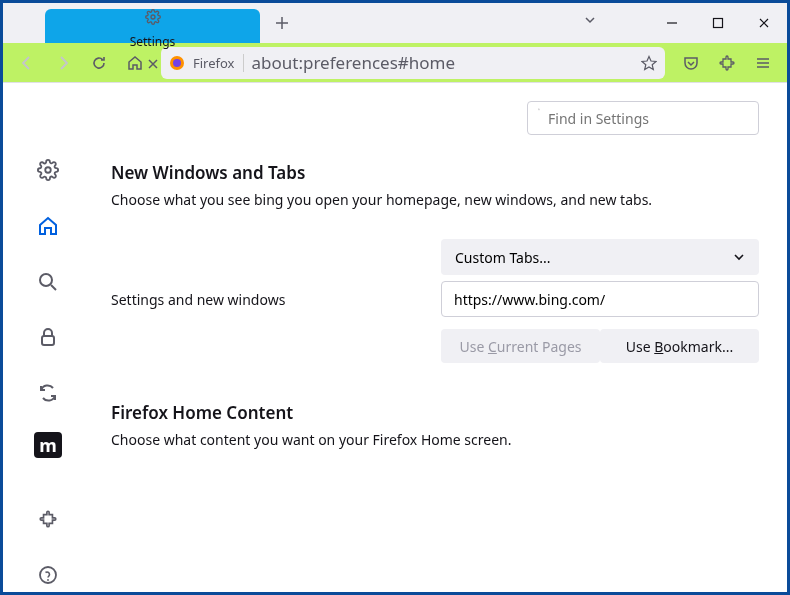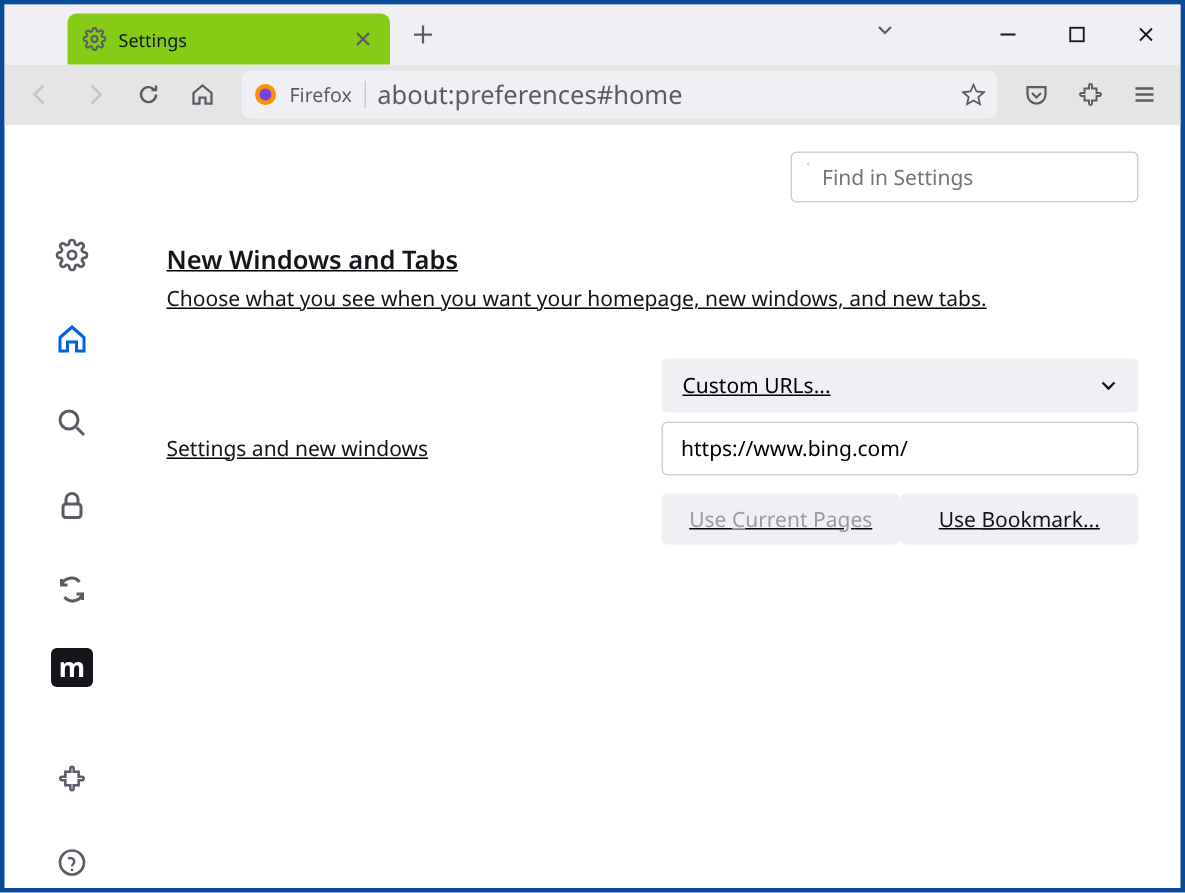--- a/index.html
+++ b/index.html
@@ -1,30 +1,30 @@
 <!DOCTYPE html>
 <html><head>
 <meta charset="utf-8">
 <style>
 * { box-sizing: border-box; margin: 0; padding: 0; font-family: "Segoe UI", system-ui, sans-serif; }
 body { width: 790px; height: 595px; background: #fff; border: 3px solid #0a4b99; overflow: hidden; position: relative; }
 
 
 .titlebar { height: 40px; background: #f0f0f4; display: flex; align-items: center; position: relative; }
-.tab { margin-left: 42px; width: 215px; height: 34px; background: #84cc16; border-radius: 6px 6px 0 0; display: flex; align-items: center; padding: 0 10px; gap: 8px; margin-top: 6px; }
+.tab { margin-left: 42px; width: 215px; height: 34px; background: #0ea5e9; border-radius: 6px 6px 0 0; display: flex; align-items: center; padding: 0 10px; gap: 8px; margin-top: 6px; flex-direction: column; }
 .tab-icon { width: 16px; height: 16px; display: flex; align-items: center; justify-content: center; }
 .tab-title { font-size: 12px; flex: 1; color: #15141a; }
 .tab-close { width: 16px; height: 16px; display: flex; align-items: center; justify-content: center; color: #5b5b66; cursor: pointer; }
 .newtab { margin-left: 8px; width: 28px; height: 28px; display: flex; align-items: center; justify-content: center; color: #5b5b66; cursor: pointer; }
 .winctrls { position: absolute; right: 0; top: 0; display: flex; height: 40px; }
 .winbtn { width: 46px; display: flex; align-items: center; justify-content: center; color: #1c1b22; cursor: pointer; }
 .chev { position: absolute; right: 190px; top: 10px; color: #5b5b66; }
 
 
-.toolbar { height: 40px; background: #e5e5e5; display: flex; align-items: center; padding: 0 8px; gap: 4px; border-bottom: 1px solid #e0e0e6; }
+.toolbar { height: 40px; background: #bef264; display: flex; align-items: center; padding: 0 8px; gap: 4px; border-bottom: 1px solid #e0e0e6; }
 .tbtn { width: 32px; height: 32px; display: flex; align-items: center; justify-content: center; color: #5b5b66; border-radius: 4px; }
 .tbtn.disabled { color: #c4c4cc; }
 .urlbar { flex: 1; height: 32px; background: #f0f0f4; border-radius: 6px; display: flex; align-items: center; padding: 0 8px; gap: 8px; margin: 0 6px; }
 .urlbar .ff-icon { width: 16px; height: 16px; }
 .urlbar .identity { font-size: 13px; color: #5b5b66; padding-right: 8px; border-right: 1px solid #ccc; }
 .urlbar .path { font-size: 17px; color: #5b5b66; flex: 1; }
 .urlbar .star { color: #5b5b66; }
 
 
 .content { display: flex; height: calc(100% - 80px); position: relative; }
@@ -48,21 +48,21 @@
 .desc { font-size: 14px; color: #15141a; margin-bottom: 30px; }
 
 .form-row { display: flex; align-items: center; margin-bottom: 12px; }
 .form-label { width: 330px; font-size: 14px; color: #15141a; }
 .form-ctrl { flex: 1; }
 .select { width: 100%; height: 36px; background: #f0f0f4; border-radius: 4px; display: flex; align-items: center; justify-content: space-between; padding: 0 14px; font-size: 14px; cursor: pointer; }
 .textfield { width: 100%; height: 36px; border: 1px solid #cfcfd8; border-radius: 4px; padding: 0 12px; font-size: 14px; outline: none; }
 .btn-row { display: flex; gap: 0; margin-top: 10px; margin-bottom: 28px; justify-content: flex-start; padding-left: 330px; }
 .btn-row .btn { flex: 1; }
 
-.section { margin-top: 16px; margin-bottom: 16px; text-decoration: underline; }
+.section { margin-top: 16px; margin-bottom: 16px; }
 .u { text-decoration: underline; }
 
 svg { display: block; }
 </style>
 </head>
 <body>
 
 <div class="titlebar">
   <div class="tab">
     <span class="tab-icon">
@@ -214,27 +214,27 @@
             <circle cx="6" cy="6" r="4.5" stroke="#5b5b66" stroke-width="1.5" fill="none"></circle>
             <path d="M10 10 L13.5 13.5" stroke="#5b5b66" stroke-width="1.5"></path>
           </svg>
         <input placeholder="Find in Settings" style="">
       </div>
     </div>
 
 
     <div class="section">
       <h2>New Windows and Tabs</h2>
-      <p class="desc">Choose what you see when you want your homepage, new windows, and new tabs.</p>
+      <p class="desc">Choose what you see bing you open your homepage, new windows, and new tabs.</p>
 
       <div class="form-row" style="margin-bottom:6px;">
         <div class="form-label"></div>
         <div class="form-ctrl">
           <div class="select">
-            <span>Custom URLs...</span>
+            <span>Custom Tabs...</span>
             <svg width="12" height="12" viewBox="0 0 12 12">
                 <path d="M2 4 L6 8 L10 4" stroke="#15141a" stroke-width="1.6" fill="none"></path>
               </svg>
           </div>
         </div>
       </div>
 
       <div class="form-row">
         <div class="form-label">Settings and new windows</div>
         <div class="form-ctrl">
@@ -242,14 +242,18 @@
         </div>
       </div>
 
       <div class="btn-row">
         <button class="btn disabled">Use <span class="u">C</span>urrent Pages</button>
         <button class="btn">Use <span class="u">B</span>ookmark...</button>
       </div>
 
     </div>
 
+    <div class="section" style="margin-top:38px;">
+      <h2>Firefox Home Content</h2>
+      <p class="desc">Choose what content you want on your Firefox Home screen.</p>
+    </div>
   </div>
 </div>
 
 </body></html>

